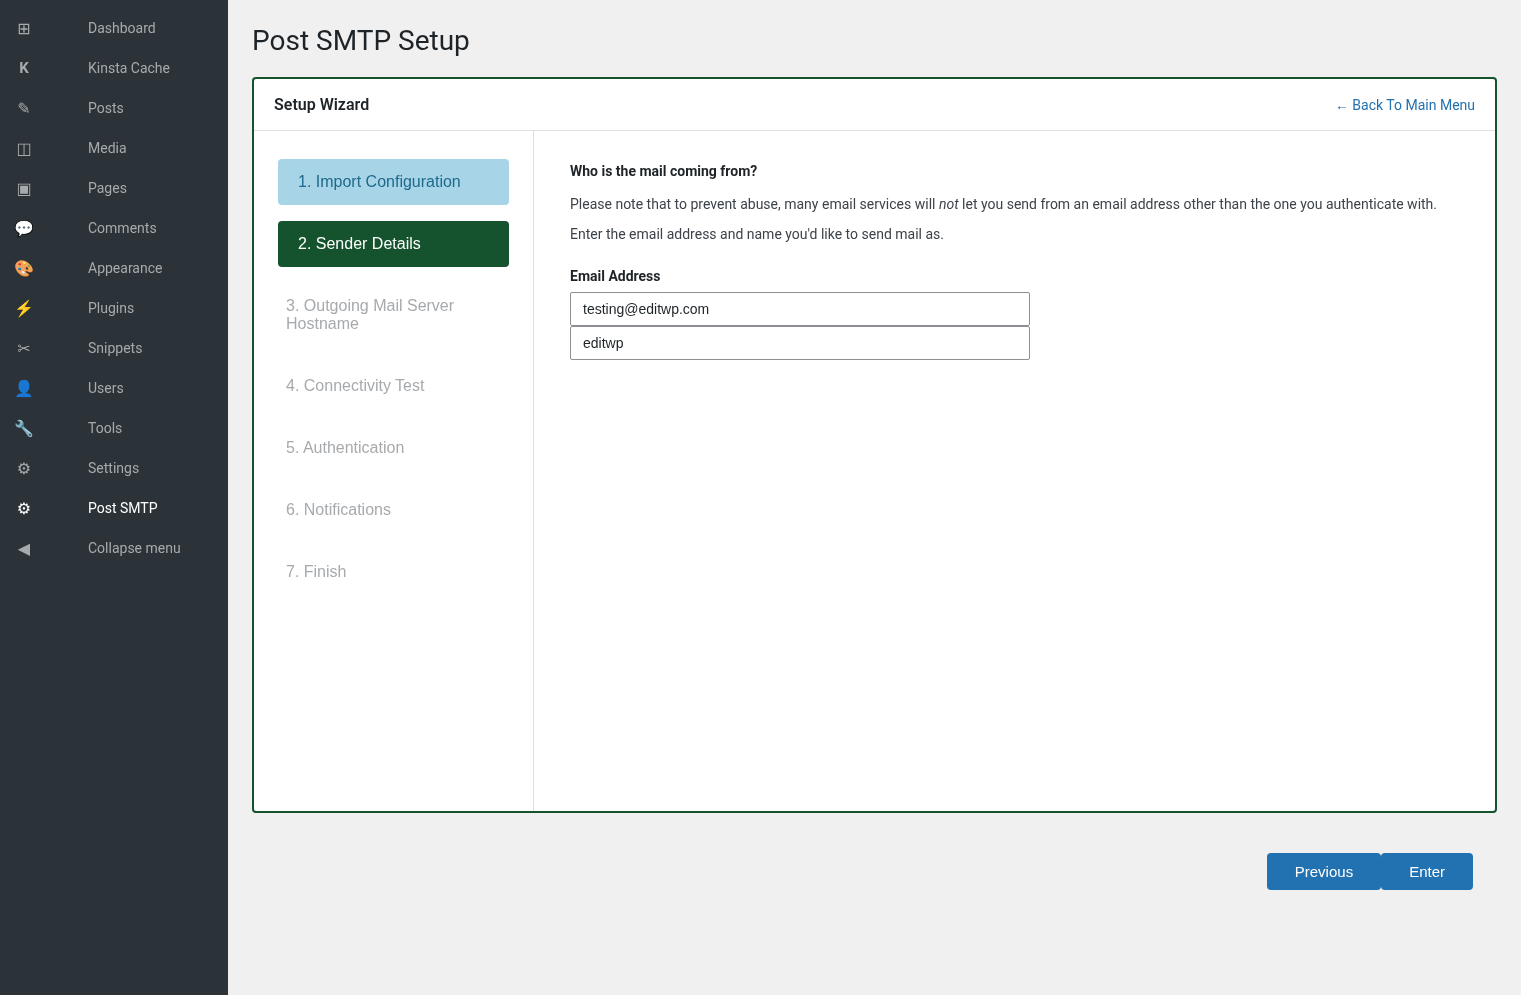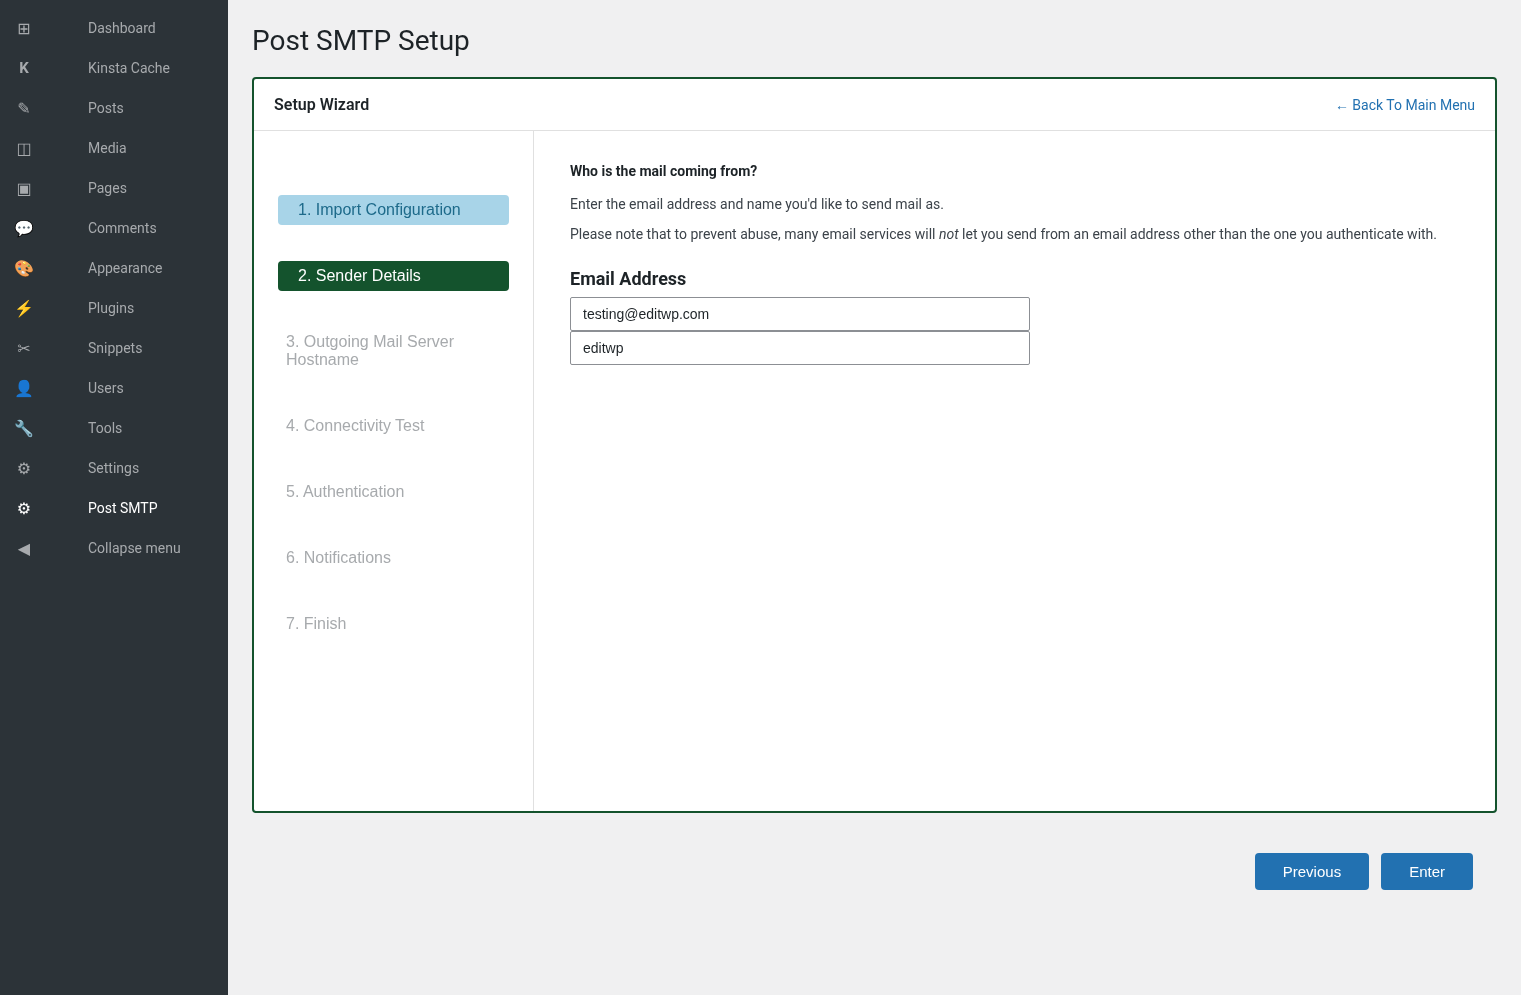--- a/index.html
+++ b/index.html
@@ -89,28 +89,27 @@
       padding: 28px 24px;
       flex-shrink: 0;
       border-right: 1px solid #e0e0e0;
     }
     .step-item {
       margin-bottom: 16px;
     }
     .step-btn {
       display: block;
       width: 100%;
-      padding: 6px 20px;
+      padding: 14px 20px;
       border-radius: 4px;
       font-size: 16px;
       font-weight: 400;
       border: none;
       cursor: pointer;
       text-align: left;
-      margin-top: 36px;
     }
     .step-btn.light-blue {
       background: #a8d4e8;
       color: #1d6a8a;
     }
     .step-btn.dark-blue {
       background: #14532d;
       color: #fff;
       font-weight: 500;
     }
@@ -135,21 +134,21 @@
       font-size: 14px;
       color: #3c434a;
       line-height: 1.6;
       margin-bottom: 8px;
     }
     .form-description em {
       font-style: italic;
     }
     .form-label {
       display: block;
-      font-size: 18px;
+      font-size: 14px;
       font-weight: 700;
       color: #1d2327;
       margin-bottom: 8px;
       margin-top: 22px;
     }
     .form-input {
       width: 100%;
       max-width: 460px;
       padding: 8px 12px;
       font-size: 14px;
@@ -157,21 +156,20 @@
       border-radius: 2px;
       color: #1d2327;
       background: #fff;
       outline: none;
     }
 
     
     .bottom-nav {
       display: flex;
       justify-content: flex-end;
-      gap: 12px;
       padding: 20px 24px;
       margin-top: 20px;
     }
     .nav-btn {
       padding: 10px 28px;
       font-size: 15px;
       font-weight: 500;
       border: none;
       border-radius: 4px;
       cursor: pointer;
@@ -293,24 +291,24 @@
 
         <div class="step-item">
           <button class="step-btn inactive">
             <span>7. Finish</span>
           </button>
         </div>
       </div>
 
       <div class="form-panel">
         <h2 class="form-heading">Who is the mail coming from?</h2>
-        <p class="form-description">Enter the email address and name you'd like to send mail as.</p>
         <p class="form-description">
           <span>Please note that to prevent abuse, many email services will </span><em>not</em><span> let you send from an email address other than the one you authenticate with.</span>
         </p>
+        <p class="form-description">Enter the email address and name you'd like to send mail as.</p>
 
         <label class="form-label">Email Address</label>
         <input class="form-input" type="email" value="testing@editwp.com" style="">
 
         <input class="form-input" type="text" value="editwp" style="">
       </div>
     </div>
   </div>
 
   <div class="bottom-nav">

